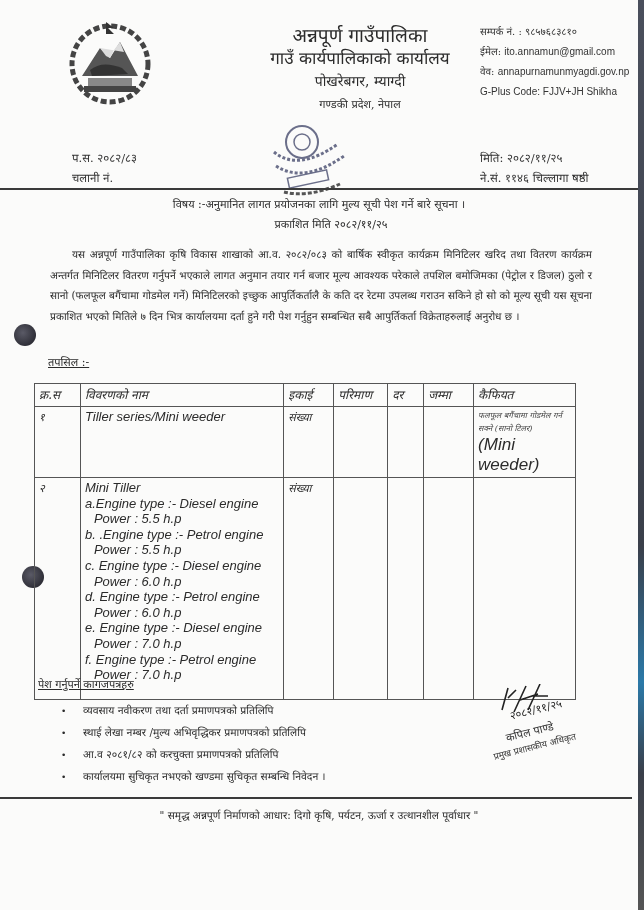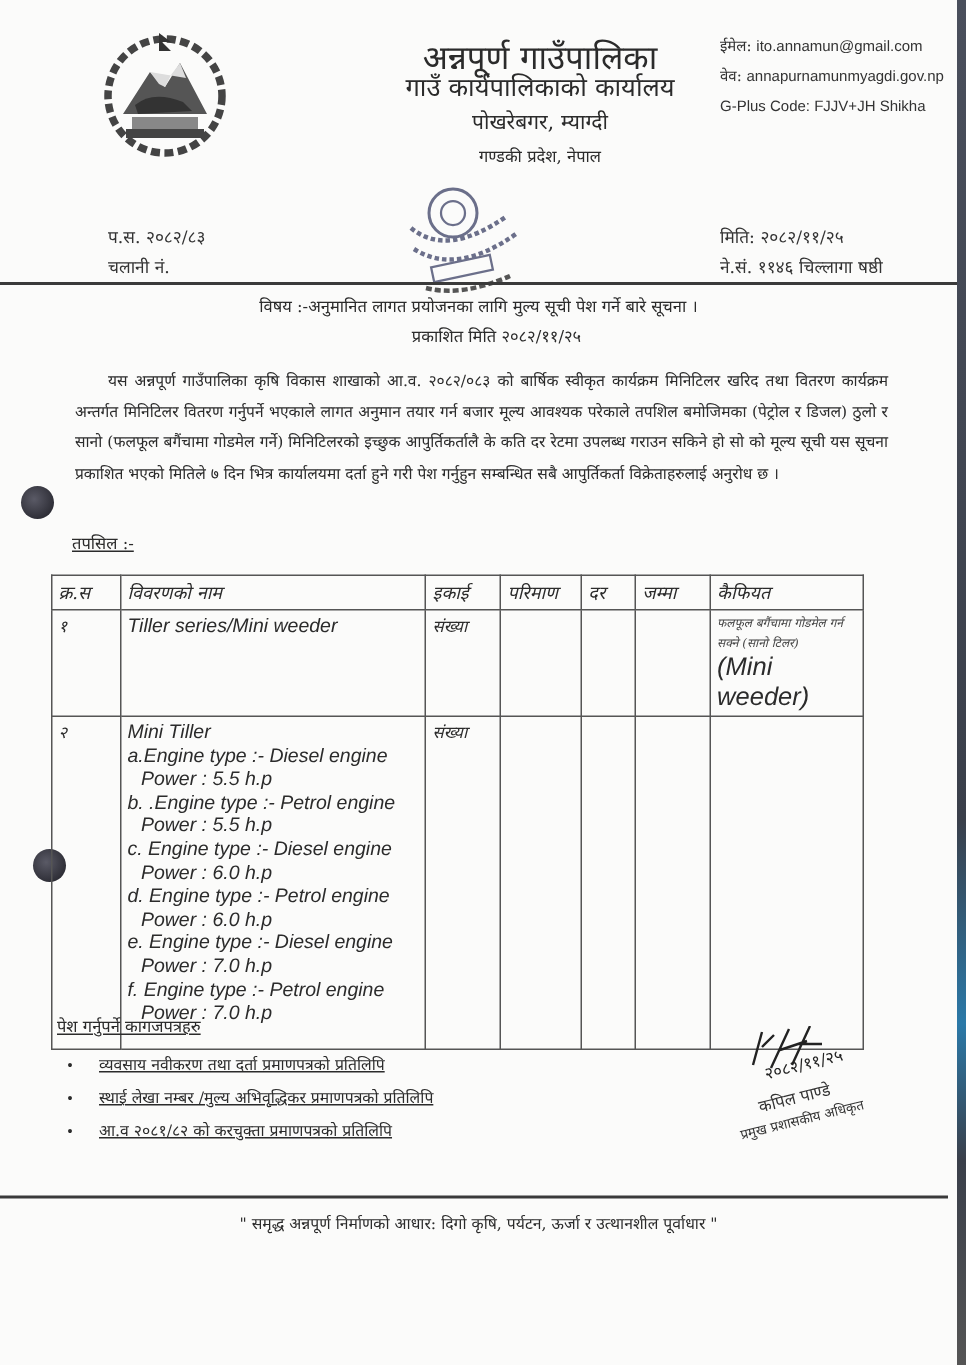--- a/index.html
+++ b/index.html
@@ -15,21 +15,21 @@
     width: 638px; height: 910px;
     background: #fbfbfa;
   }
   .edge {
     position: absolute; right: 0; top: 0; width: 6px; height: 910px;
     background: linear-gradient(180deg,#4a4f5c 0%,#3a3f4a 60%,#2b79a8 75%,#3a3f4a 85%,#555 100%);
   }
   .abs { position: absolute; }
   .logo { left: 62px; top: 14px; width: 96px; height: 96px; }
   .hdr-title { left: 250px; width: 220px; text-align: center; }
-  .t1 { top: 22px; font-size: 22px; }
+  .t1 { top: 22px; font-size: 19px; }
   .t2 { top: 46px; font-size: 17px; }
   .t3 { top: 71px; font-size: 14px; }
   .t4 { top: 96px; font-size: 11px; }
   .contact { left: 480px; font-size: 10px; line-height: 20px; color: #333; }
   .contact .en { font-family: "Liberation Sans", sans-serif; font-size: 10px; }
   .ref { font-size: 11.5px; color: #333; }
   .rule { position: absolute; left: 0; height: 2px; background: #3a3a3a; }
   .subject { left: 0; width: 638px; text-align: center; font-size: 11px; }
   .stamp { left: 268px; top: 122px; width: 96px; height: 78px; }
   .para {
@@ -75,20 +75,24 @@
     <path d="M44 8 L52 14 L46 14 L52 20 L44 20 Z" fill="#333"></path>
     <path d="M28 56 Q40 46 60 54 L66 60 L30 62 Z" fill="#333"></path>
   </svg>
 
   <div class="abs hdr-title t1">अन्नपूर्ण गाउँपालिका</div>
   <div class="abs hdr-title t2">गाउँ कार्यपालिकाको कार्यालय</div>
   <div class="abs hdr-title t3">पोखरेबगर, म्याग्दी</div>
   <div class="abs hdr-title t4">गण्डकी प्रदेश, नेपाल</div>
 
   <div class="abs contact" style="top:22px;">
+    <div>
+      <span>सम्पर्क नं. :</span>
+      <span>९८५७६८३८१०</span>
+    </div>
     <div>
       <span>ईमेल:</span>
       <span class="en">ito.annamun@gmail.com</span>
     </div>
     <div>
       <span>वेव:</span>
       <span class="en">annapurnamunmyagdi.gov.np</span>
     </div>
     <div class="en">G-Plus Code: FJJV+JH Shikha</div>
   </div>
@@ -178,24 +182,25 @@
       <td>संख्या</td>
       <td></td>
       <td></td>
       <td></td>
       <td></td>
     </tr>
   </tbody>
     </table>
 
   <div class="abs u-head" style="left:38px; top:676px;">पेश गर्नुपर्ने कागजपत्रहरु</div>
-  <ul class="abs docs" style="left:44px; top:700px;text-decoration:underline;">
+  <ul class="abs docs" style="left:61px; top:700px;">
     <li>व्यवसाय नवीकरण तथा दर्ता प्रमाणपत्रको प्रतिलिपि</li>
     <li>स्थाई लेखा नम्बर /मुल्य अभिवृद्धिकर प्रमाणपत्रको प्रतिलिपि</li>
     <li>आ.व २०८१/८२ को करचुक्ता प्रमाणपत्रको प्रतिलिपि</li>
+    <li>कार्यालयमा सुचिकृत नभएको खण्डमा सुचिकृत सम्बन्धि निवेदन ।</li>
   </ul>
 
   <div class="abs sig">
     <svg width="60" height="30" style="position:absolute; left:10px; top:0;" viewBox="0 0 60 30">
       <path d="M4 26 L10 4 M10 14 L18 6 M16 28 L28 2 M22 16 L40 10 M30 26 L42 0 M34 12 L50 12" stroke="#222" stroke-width="1.6" fill="none"></path>
     </svg>
     <div style="position:absolute; left:20px; top:24px; transform:rotate(-14deg); transform-origin:left top; font-size:11px; color:#222;">२०८२/११/२५</div>
     <div style="position:absolute; left:16px; top:46px; transform:rotate(-14deg); transform-origin:left top; font-size:11px; color:#333;">कपिल पाण्डे</div>
     <div style="position:absolute; left:4px; top:66px; transform:rotate(-14deg); transform-origin:left top; font-size:9px; color:#333;">प्रमुख प्रशासकीय अधिकृत</div>
   </div>

